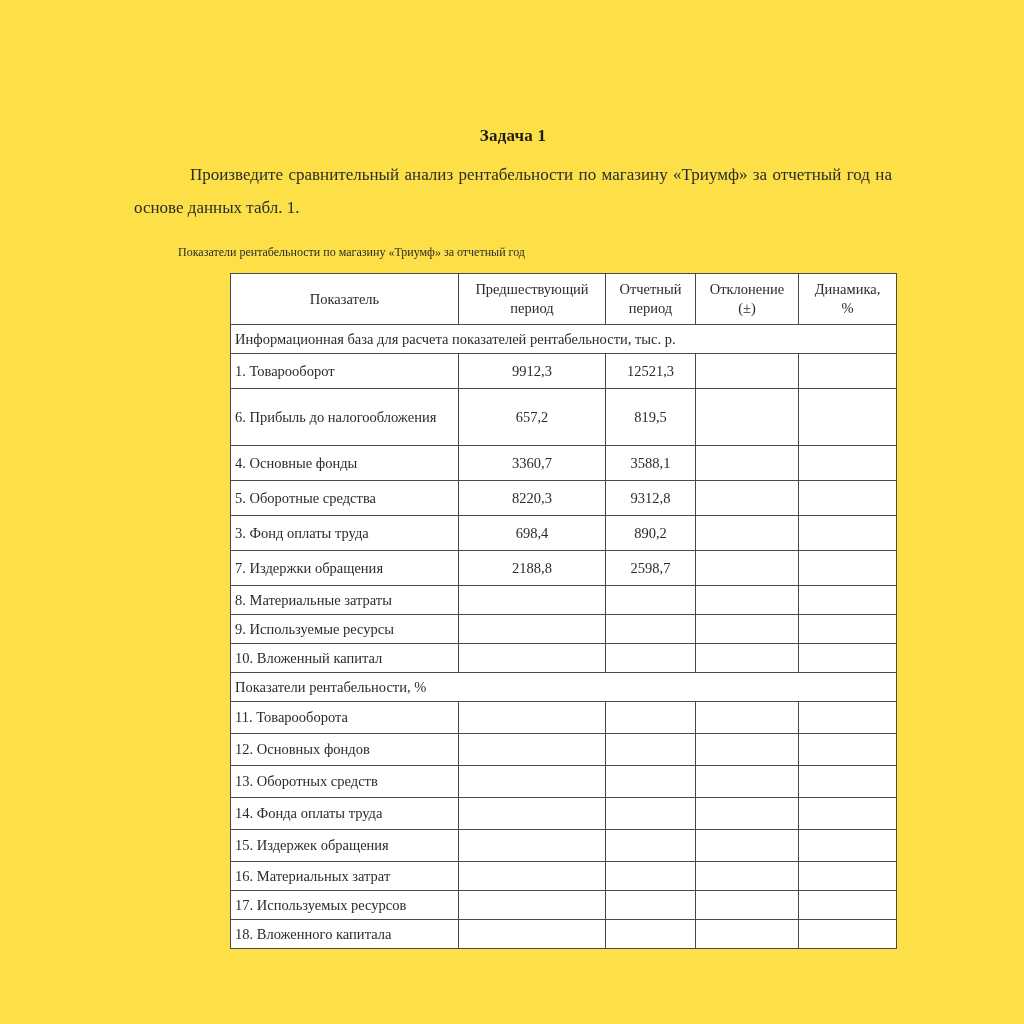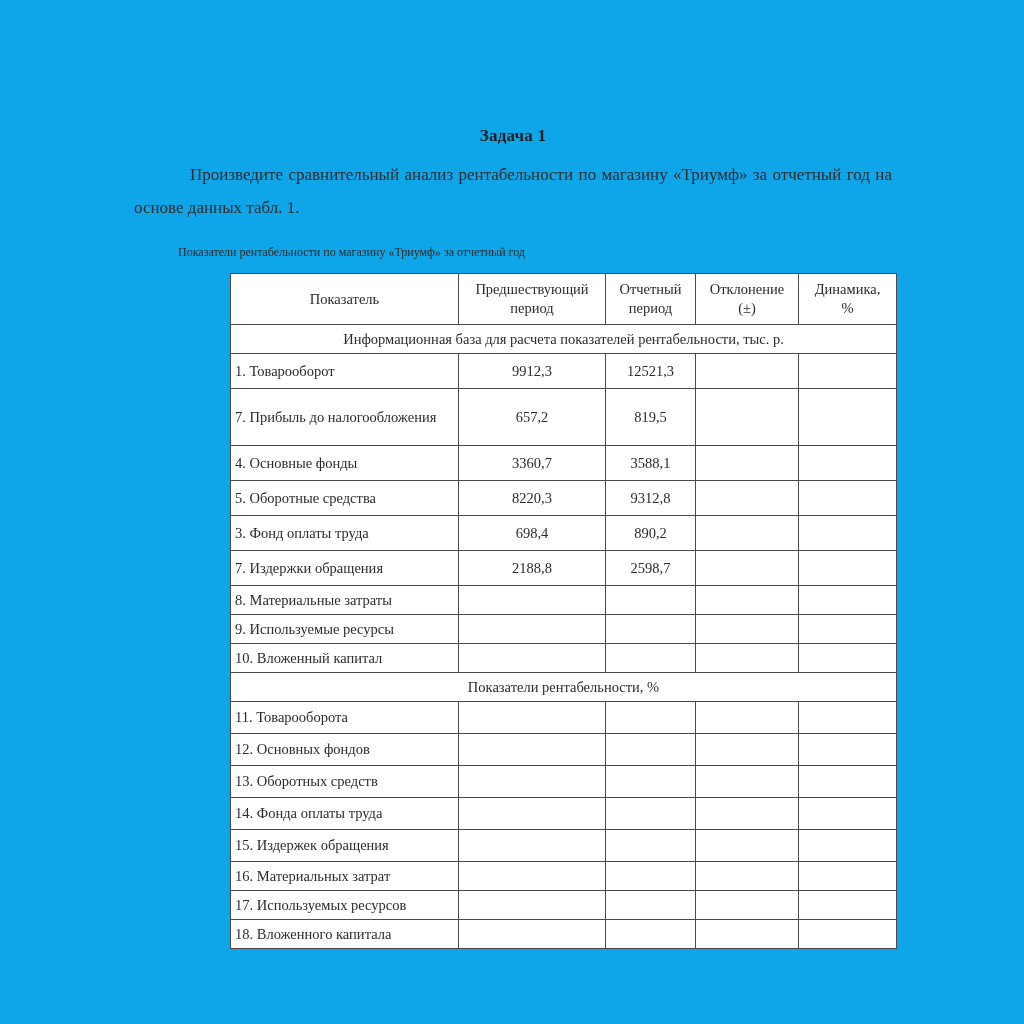--- a/index.html
+++ b/index.html
@@ -12,21 +12,21 @@
     height: 1024px;
     font-family: "Liberation Serif", "DejaVu Serif", serif;
     color: #262626;
     overflow: hidden;
   }
 
   .page {
     position: relative;
     width: 1024px;
     height: 1024px;
-    background: #0ea5e9;
+    background: #fde047;
   }
 
   .content {
     position: absolute;
     left: 122px;
     top: 126px;
     width: 782px;
   }
 
   .doc-title {
@@ -83,21 +83,21 @@
 
   td.head {
     text-align: center;
     vertical-align: middle;
     height: 46px;
     line-height: 21px;
     padding: 2px 3px;
   }
 
   td.section {
-    text-align: center;
+    text-align: left;
     height: 24px;
     padding: 1px 4px;
   }
 
   td.label {
     text-align: left;
     padding-left: 5px;
   }
 
   td.num {
@@ -162,21 +162,21 @@
         <tr class="r-tall">
           <td class="label">1. Товарооборот</td>
           <td class="num">9912,3</td>
           <td class="num">12521,3</td>
           <td class="num blank"></td>
           <td class="num blank"></td>
         </tr>
 
 
         <tr class="r-xtall">
-          <td class="label">7. Прибыль до налогообложения</td>
+          <td class="label">6. Прибыль до налогообложения</td>
           <td class="num">657,2</td>
           <td class="num">819,5</td>
           <td class="num blank"></td>
           <td class="num blank"></td>
         </tr>
 
         <tr class="r-tall">
           <td class="label">4. Основные фонды</td>
           <td class="num">3360,7</td>
           <td class="num">3588,1</td>

